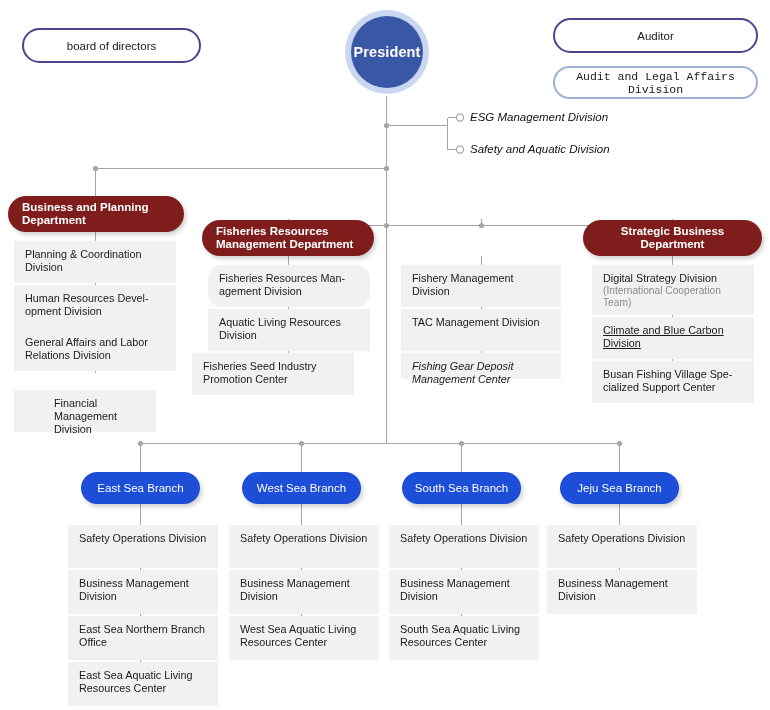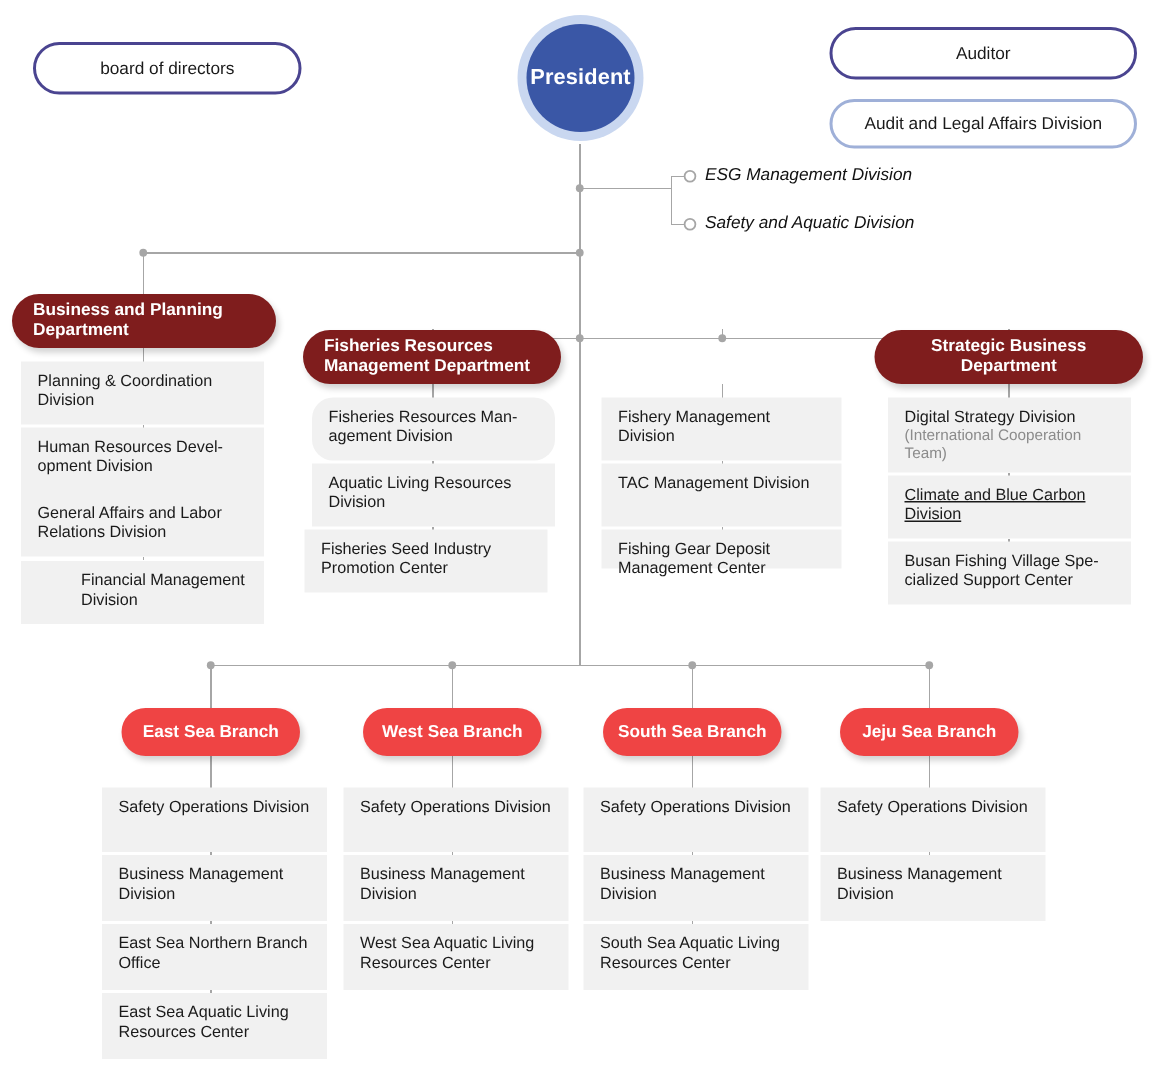--- a/index.html
+++ b/index.html
@@ -40,21 +40,21 @@
     position:absolute;
     border-radius:999px;
     background:#ffffff;
     display:flex;align-items:center;justify-content:center;
     font-size:11.5px;
     color:#1a1a1a;
     box-sizing:border-box;
     text-align:center;
   }
   .pill-outline.purple{border:2.2px solid #4a4490;}
-  .pill-outline.lightblue{border:2.2px solid #9fb0d8;}
+  .pill-outline.lightblue{border:2.2px solid #9fb0d8;font-family:Liberation Mono, monospace;}
 
   
   .dept{
     position:absolute;
     border-radius:999px;
     background:#7f1d1d;
     color:#ffffff;
     font-weight:bold;
     font-size:11.5px;
     line-height:13.5px;
@@ -62,23 +62,23 @@
     display:flex;align-items:center;
     padding:0 14px;
     box-shadow:2px 3px 4px rgba(0,0,0,0.18);
   }
   .dept.center{justify-content:center;text-align:center;}
 
   
   .branch{
     position:absolute;
     border-radius:999px;
-    background:#ef4444;
+    background:#1d4ed8;
     color:#ffffff;
-    font-weight:bold;
+    font-weight:normal;
     font-size:11.5px;
     display:flex;align-items:center;justify-content:center;
     box-sizing:border-box;
     box-shadow:2px 3px 4px rgba(0,0,0,0.18);
   }
 
   
   .subbox{
     position:absolute;
     background:#f1f1f1;
@@ -203,32 +203,32 @@
   <div class="pill-outline lightblue" style="left:553px;top:66px;width:205px;height:33px;">Audit and Legal Affairs Division</div>
 
   <div class="leaf-label" style="left:470px;top:111px;">ESG Management Division</div>
   <div class="leaf-label" style="left:470px;top:143px;">Safety and Aquatic Division</div>
 
   <div class="dept" style="left:8px;top:196px;width:176px;height:36px;">Business and Planning Department</div>
 
   <div class="subbox" style="left:14px;top:241px;width:162px;height:42px;">Planning &amp; Coordination Division</div>
   <div class="subbox" style="left:14px;top:285px;width:162px;height:58px;">Human Resources Devel-opment Division</div>
   <div class="subbox" style="left:14px;top:329px;width:162px;height:42px;">General Affairs and Labor Relations Division</div>
-  <div class="subbox" style="left:14px;top:374px;width:162px;height:42px;padding-left:40px;">Financial Management Division</div>
+  <div class="subbox" style="left:14px;top:390px;width:142px;height:42px;padding-left:40px;">Financial Management Division</div>
 
   <div class="dept" style="left:202px;top:220px;width:172px;height:36px;">Fisheries Resources Management Department</div>
 
   <div class="subbox" style="left:208px;top:265px;width:162px;height:42px;border-radius:14px;">Fisheries Resources Man-agement Division</div>
   <div class="subbox" style="left:208px;top:309px;width:162px;height:42px;">Aquatic Living Resources Division</div>
-  <div class="subbox" style="left:203px;top:353px;width:162px;height:42px;">Fisheries Seed Industry Promotion Center</div>
+  <div class="subbox" style="left:192px;top:353px;width:162px;height:42px;">Fisheries Seed Industry Promotion Center</div>
 
 
   <div class="subbox" style="left:401px;top:265px;width:160px;height:42px;">Fishery Management Division</div>
   <div class="subbox" style="left:401px;top:309px;width:160px;height:42px;">TAC Management Division</div>
-  <div class="subbox" style="left:401px;top:353px;width:160px;height:26px;">Fishing Gear Deposit Management Center</div>
+  <div class="subbox" style="left:401px;top:353px;width:160px;height:26px;font-style:italic;">Fishing Gear Deposit Management Center</div>
 
   <div class="dept center" style="left:583px;top:220px;width:179px;height:36px;">Strategic Business Department</div>
 
   <div class="subbox" style="left:592px;top:265px;width:162px;height:50px;">
     <span>Digital Strategy Division</span>
     <span class="sub-note">(International Cooperation Team)</span>
   </div>
   <div class="subbox" style="left:592px;top:317px;width:162px;height:42px;text-decoration:underline;">Climate and Blue Carbon Division</div>
   <div class="subbox" style="left:592px;top:361px;width:162px;height:42px;">Busan Fishing Village Spe-cialized Support Center</div>
 

